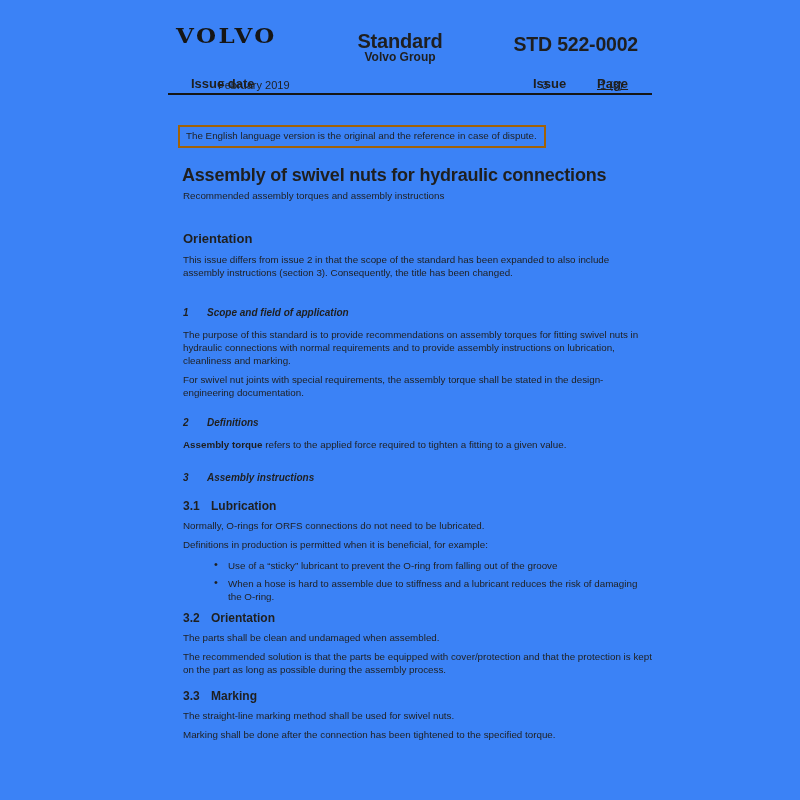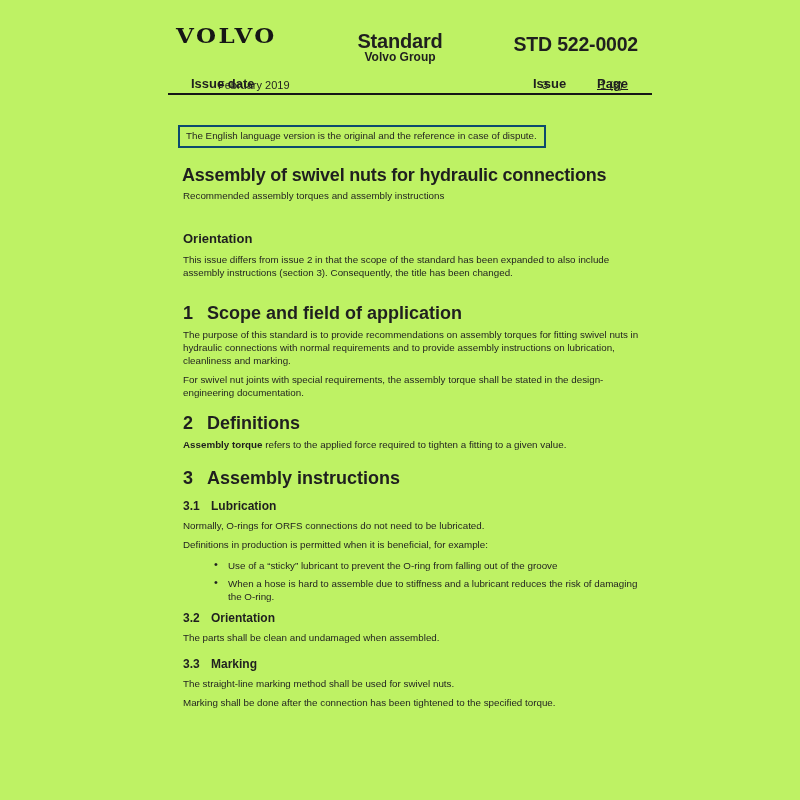--- a/index.html
+++ b/index.html
@@ -7,21 +7,21 @@
     padding: 0;
     width: 800px;
     height: 800px;
     background: #ffffff;
     overflow: hidden;
   }
   .page {
     position: relative;
     width: 800px;
     height: 800px;
-    background: #bef264;
+    background: #3b82f6;
   }
   .content {
     position: absolute;
     left: 170px;
     top: 0;
     width: 484px;
     color: #1f1f1f;
     font-family: "Liberation Sans", sans-serif;
     -webkit-font-smoothing: antialiased;
   }
@@ -50,32 +50,32 @@
   .issue-label { left: 342px; }
   .issue-value { left: 372px; }
   .page-label { left: 406px; text-decoration: underline; }
   .page-value { left: 430px; }
   .header-rule { margin-top: 2px; margin-left: -2px; width: 484px; height: 2px; background: #161616; }
 
   
   .notice-box {
     margin: 30px 0 0 8px;
     width: fit-content;
-    border: 2px solid #0c4a6e;
+    border: 2px solid #a16207;
     padding: 3px 7px 4px 6px;
     font-size: 9.8px; line-height: 12px;
   }
 
   
   .doc-title { margin: 17px 0 0 12px; font-size: 18px; line-height: 21px; font-weight: bold; letter-spacing: -0.2px; }
   .doc-subtitle { margin: 4px 0 0 13px; font-size: 9.8px; line-height: 12px; }
 
   
   .h-plain { margin: 29px 0 0 13px; font-size: 13px; line-height: 15px; font-weight: bold; }
-  .h1n { margin: 26px 0 0 13px; font-size: 18px; line-height: 16px; font-weight: bold; }
+  .h1n { margin: 26px 0 0 13px; font-size: 10px; line-height: 16px; font-weight: bold; font-style: italic; }
   .h2n { margin: 13px 0 0 13px; font-size: 12px; line-height: 14px; font-weight: bold; }
   .h1n .num { display: inline-block; width: 24px; }
   .h2n .num { display: inline-block; width: 28px; }
   .para { margin: 6px 2px 0 13px; font-size: 9.8px; line-height: 13px; }
   .para.first-after-h { margin-top: 7px; }
   .m16 { margin-top: 16px; }
   .m19 { margin-top: 19px; }
   .m14 { }
   .m8  { margin-top: 8px; }
   .bullet-list { margin: 8px 8px 0 43px; padding: 0; list-style: none; font-size: 9.8px; line-height: 13px; }
@@ -143,20 +143,21 @@
     <p class="para">Definitions in production is permitted when it is beneficial, for example:</p>
     <ul class="bullet-list">
       <li>Use of a “sticky” lubricant to prevent the O-ring from falling out of the groove</li>
       <li>When a hose is hard to assemble due to stiffness and a lubricant reduces the risk of damaging the O-ring.</li>
     </ul>
 
     <div class="h2n m8">
       <span class="num">3.2</span><span>Orientation</span>
     </div>
     <p class="para">The parts shall be clean and undamaged when assembled.</p>
+    <p class="para">The recommended solution is that the parts be equipped with cover/protection and that the protection is kept on the part as long as possible during the assembly process.</p>
 
     <div class="h2n m14">
       <span class="num">3.3</span><span>Marking</span>
     </div>
     <p class="para">The straight-line marking method shall be used for swivel nuts.</p>
     <p class="para">Marking shall be done after the connection has been tightened to the specified torque.</p>
 
   </div>
 </div>
 

